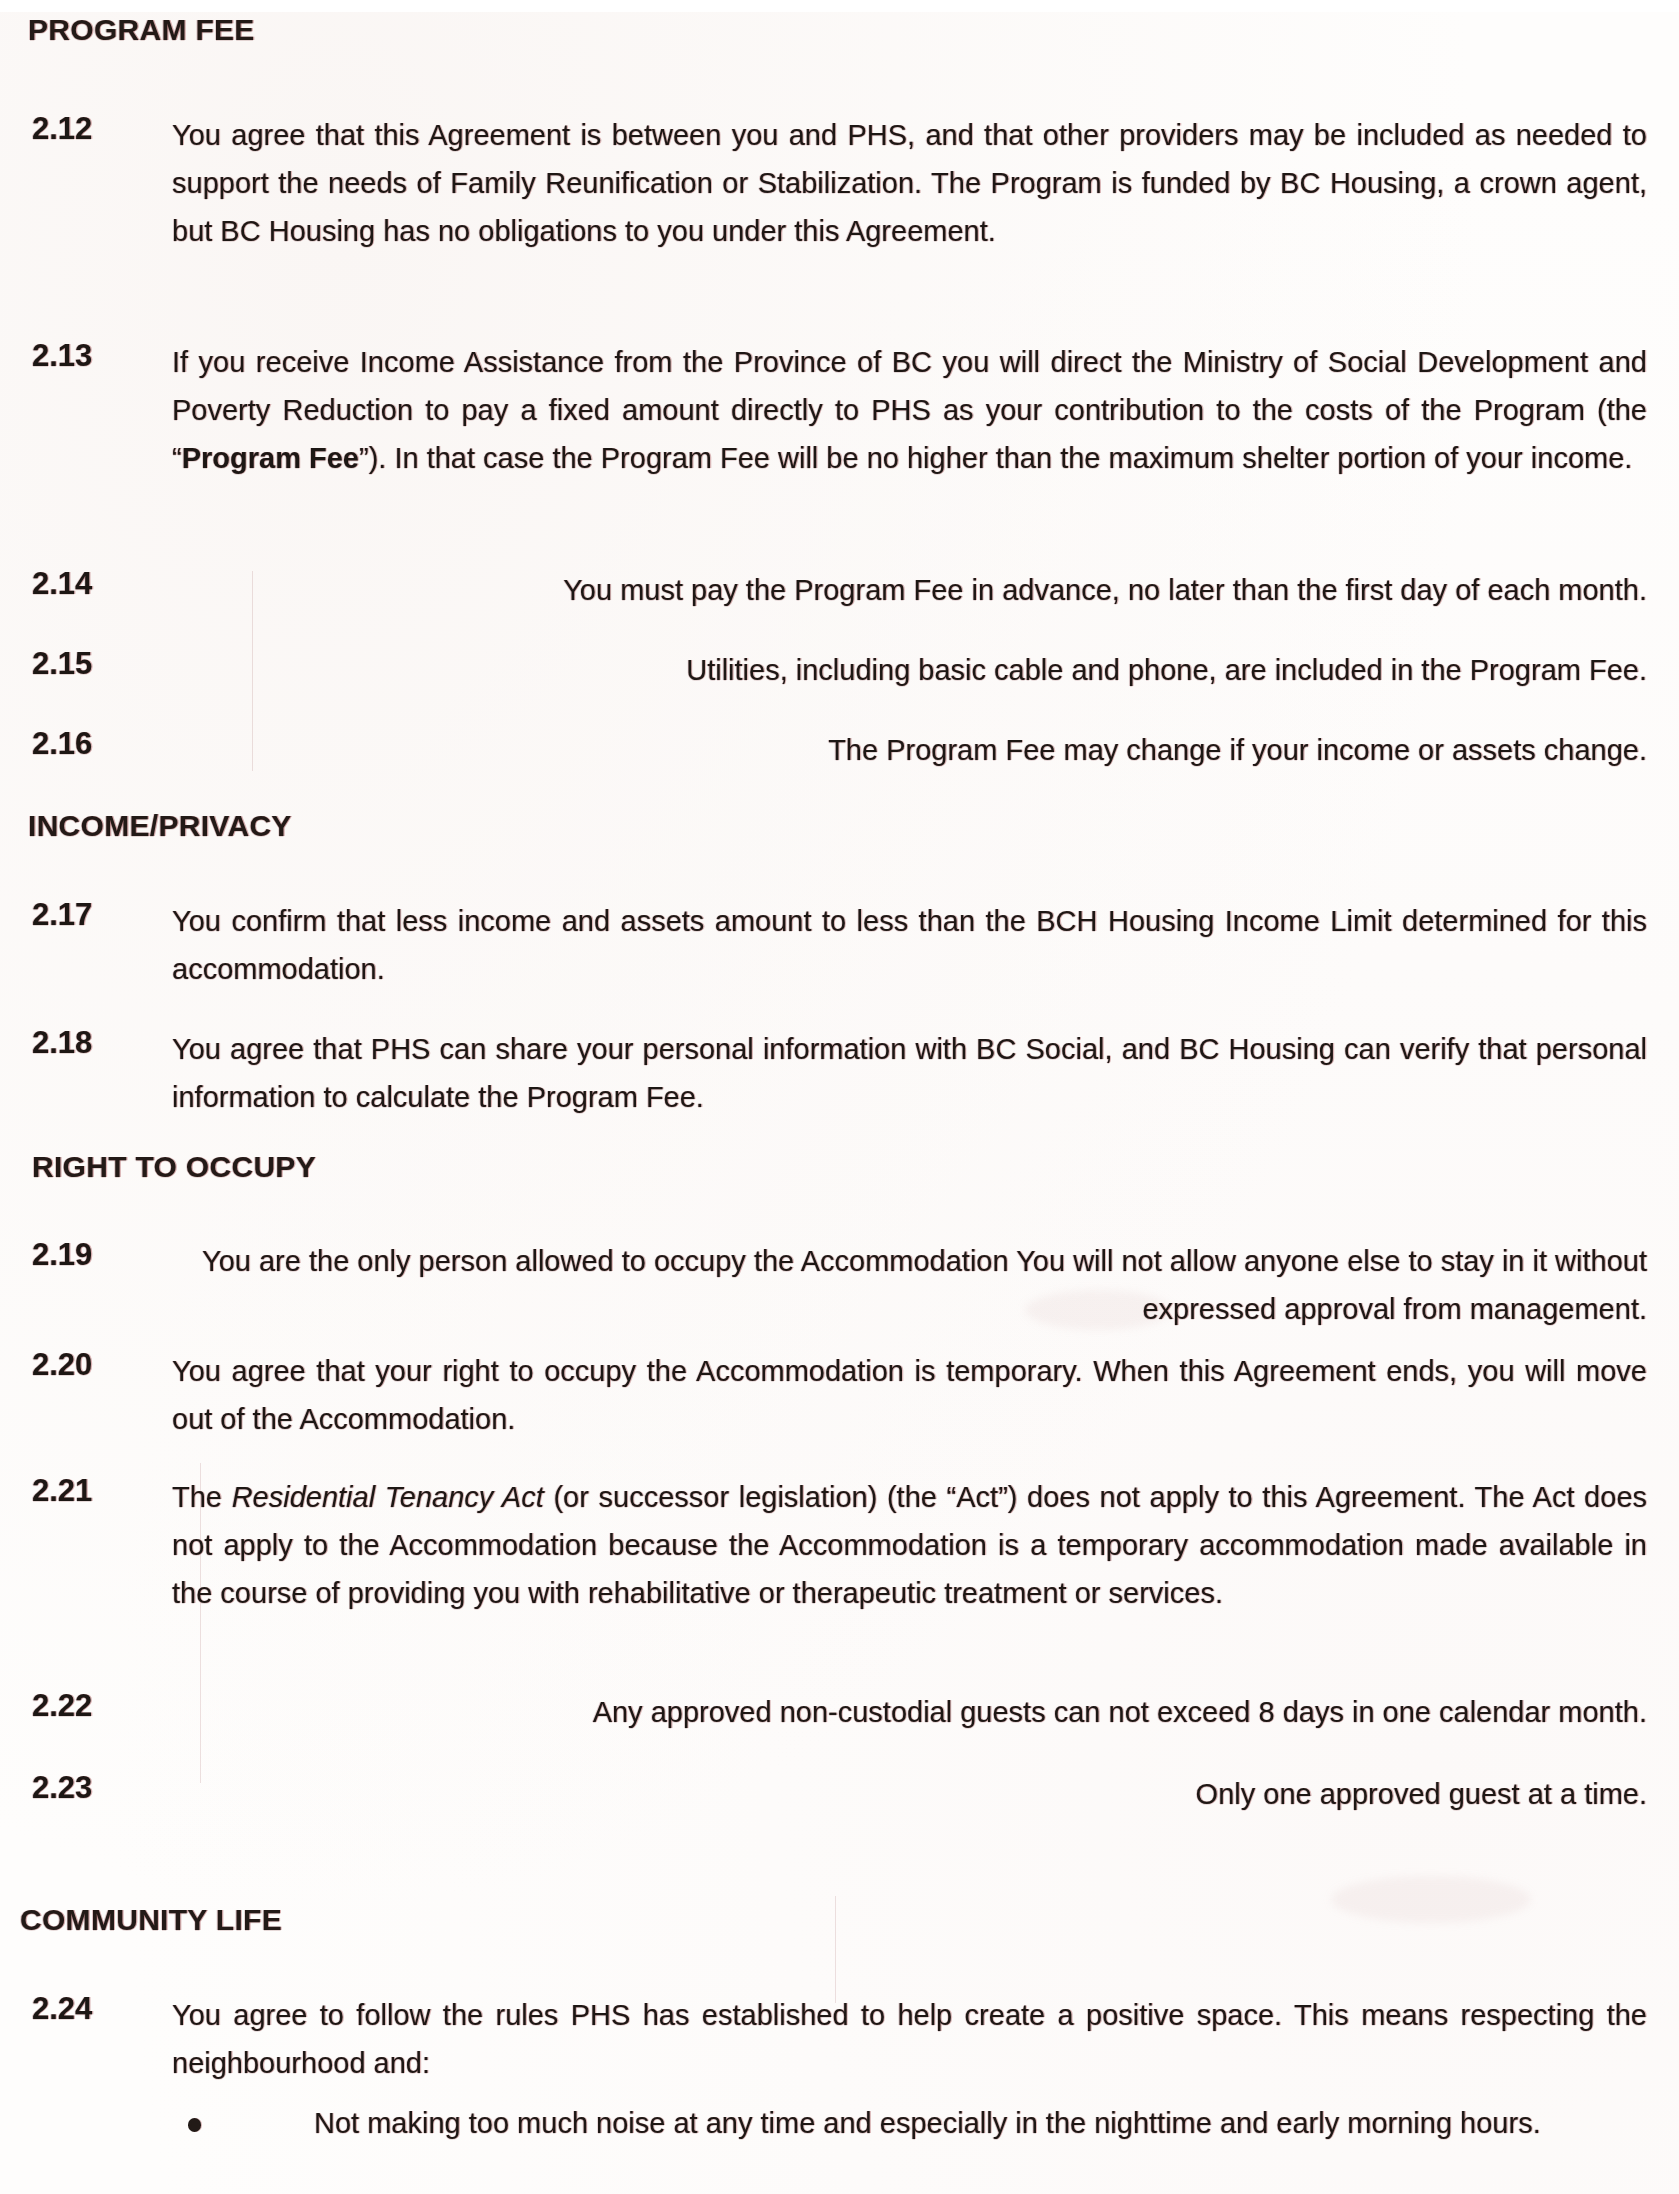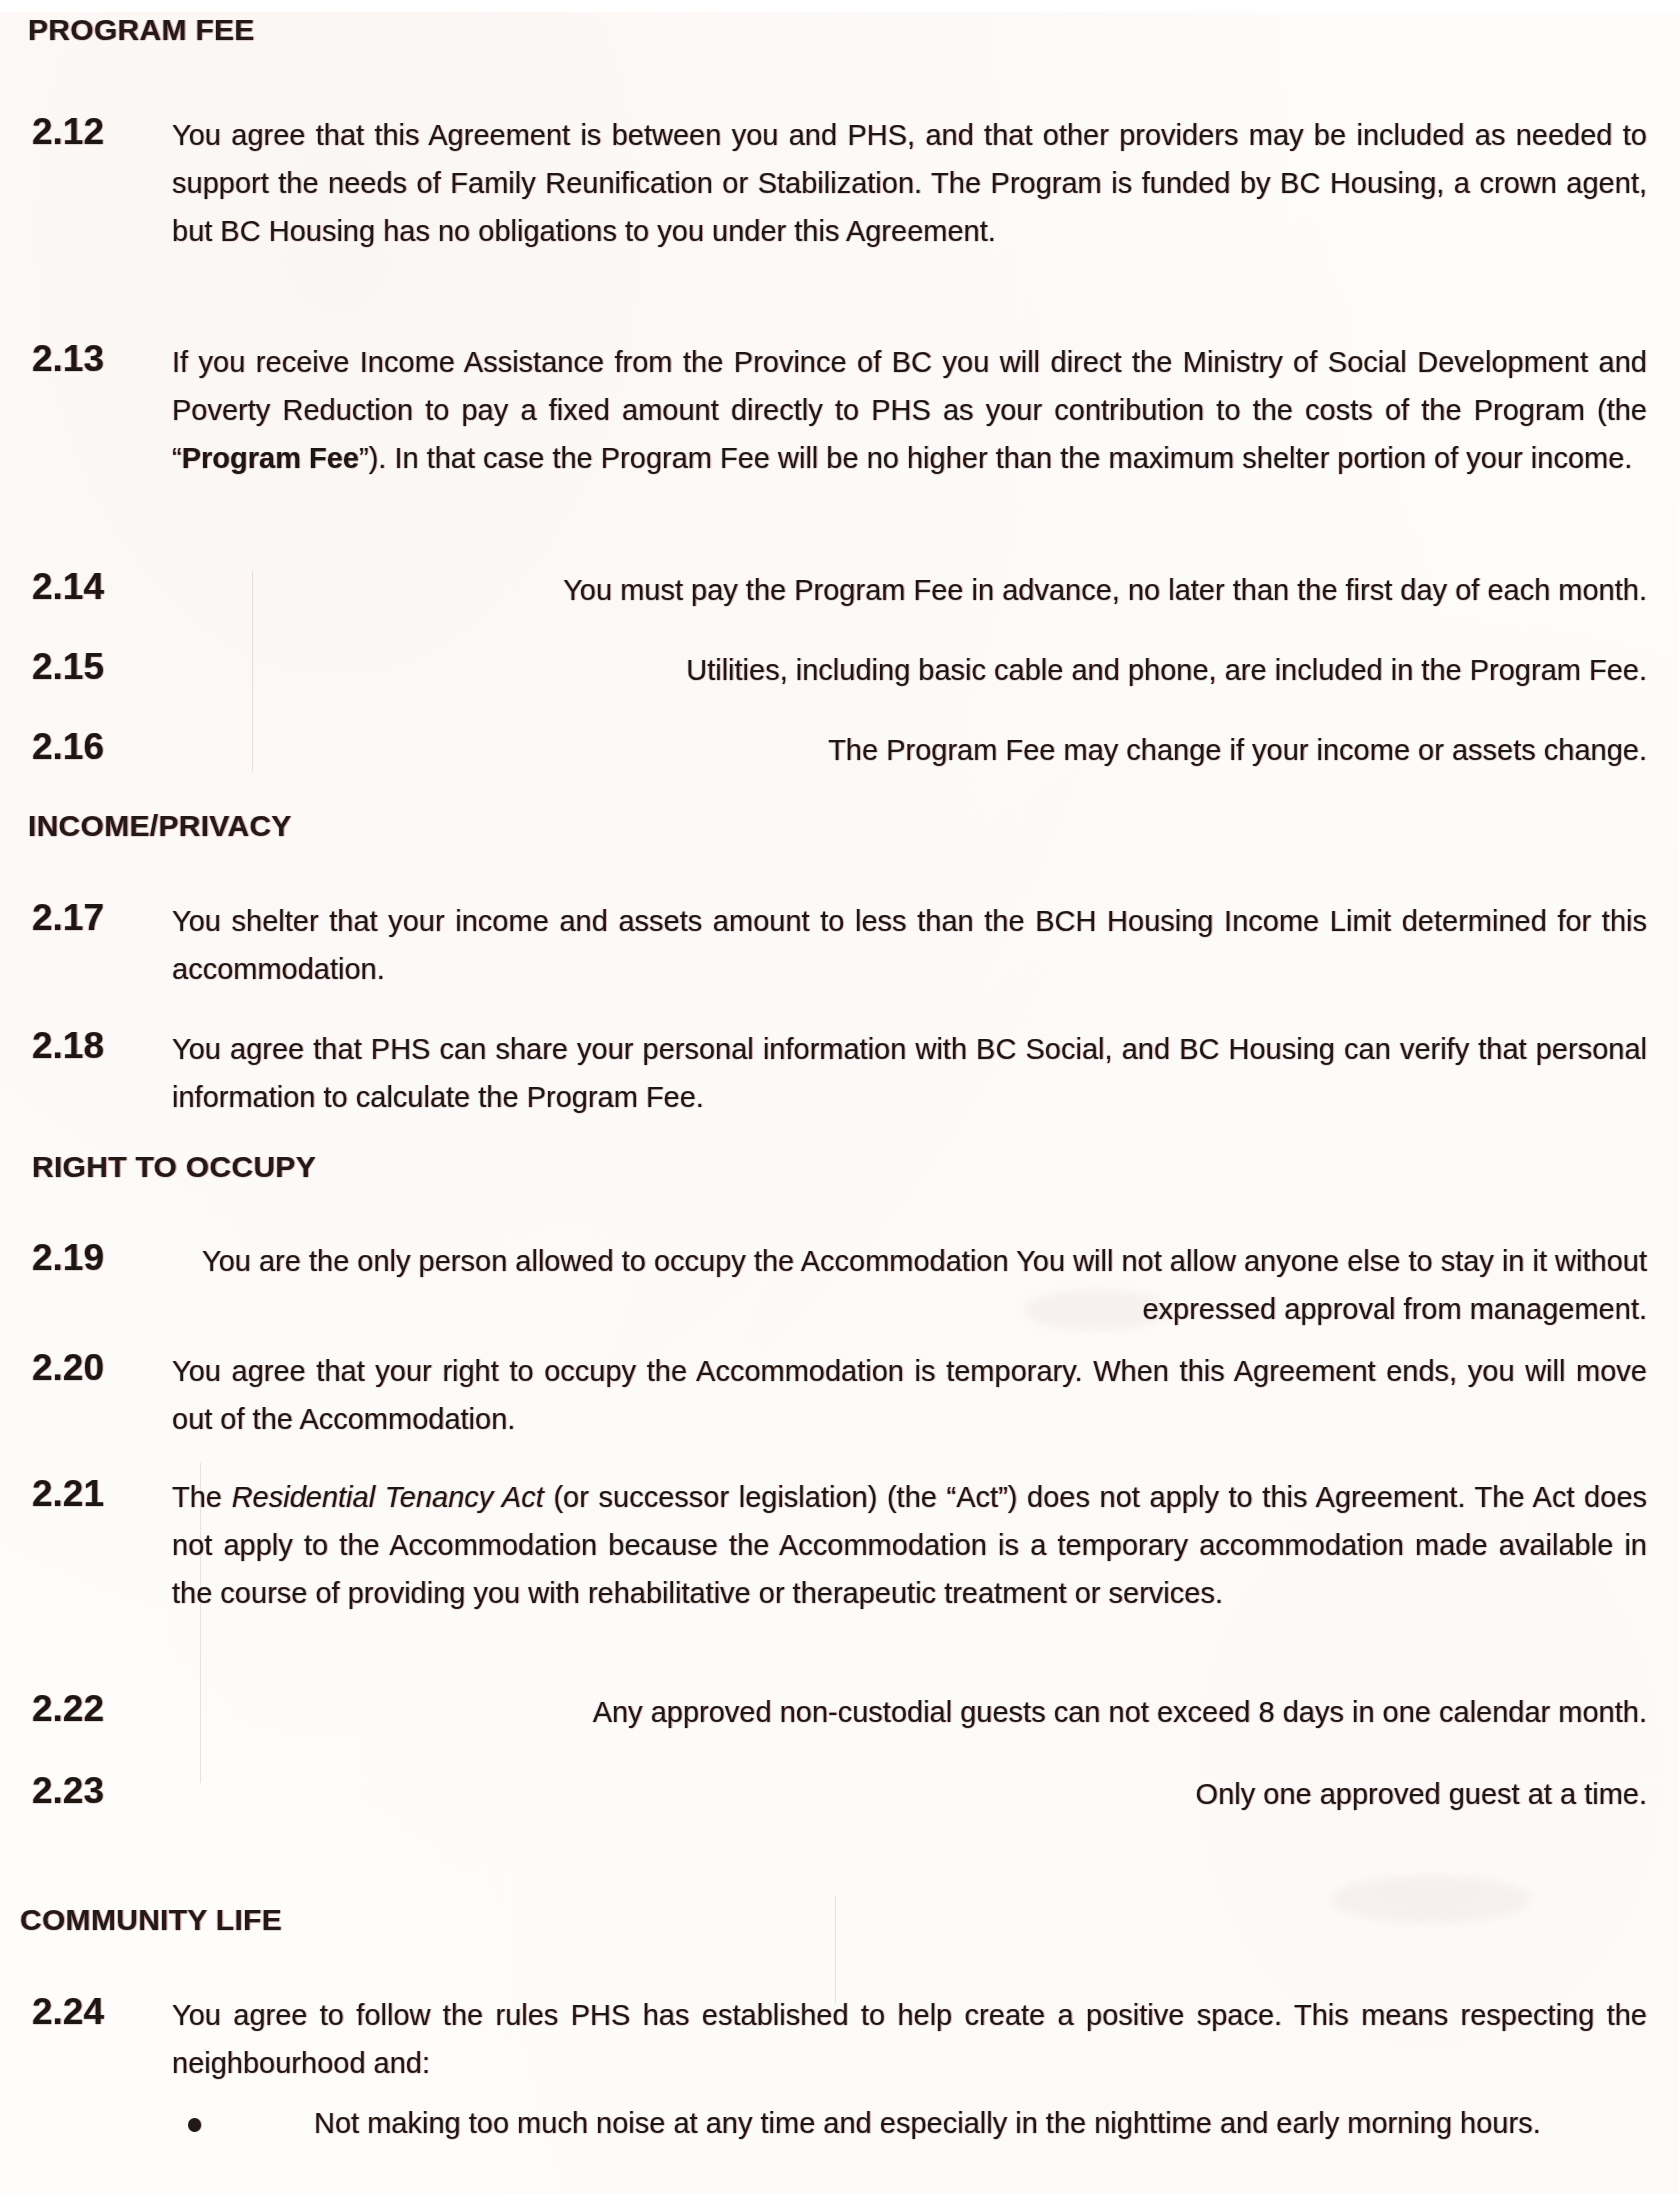--- a/index.html
+++ b/index.html
@@ -49,21 +49,21 @@
     position: absolute;
     left: 0;
     width: 1680px;
   }
 
   .clause .num {
     position: absolute;
     left: 32px;
     top: 0;
     width: 126px;
-    font-size: 37px;
+    font-size: 31px;
     font-weight: bold;
     color: #1d1714;
     text-shadow:
        1.1px 0 0 rgba(152, 56, 60, 0.38),
       -0.9px 0 0 rgba(122, 42, 48, 0.24),
        0 0.9px 0 rgba(112, 46, 50, 0.17);
   }
 
   .clause .body {
     position: absolute;
@@ -177,21 +177,21 @@
 
     <div class="clause" style="top:714px;">
       <div class="num">2.16</div>
       <div class="body nojust">The Program Fee may change if your income or assets change.</div>
     </div>
 
     <div class="heading" style="left:28px; top:797px;">INCOME/PRIVACY</div>
 
     <div class="clause" style="top:885px;">
       <div class="num">2.17</div>
-      <div class="body">You shelter that your income and assets amount to less than the BCH Housing Income Limit determined for this accommodation.</div>
+      <div class="body">You confirm that less income and assets amount to less than the BCH Housing Income Limit determined for this accommodation.</div>
     </div>
 
     <div class="clause" style="top:1013px;">
       <div class="num">2.18</div>
       <div class="body">You agree that PHS can share your personal information with BC Social, and BC Housing can verify that personal information to calculate the Program Fee.</div>
     </div>
 
     <div class="heading" style="left:32px; top:1138px;">RIGHT TO OCCUPY</div>
 
     <div class="clause" style="top:1225px;">

